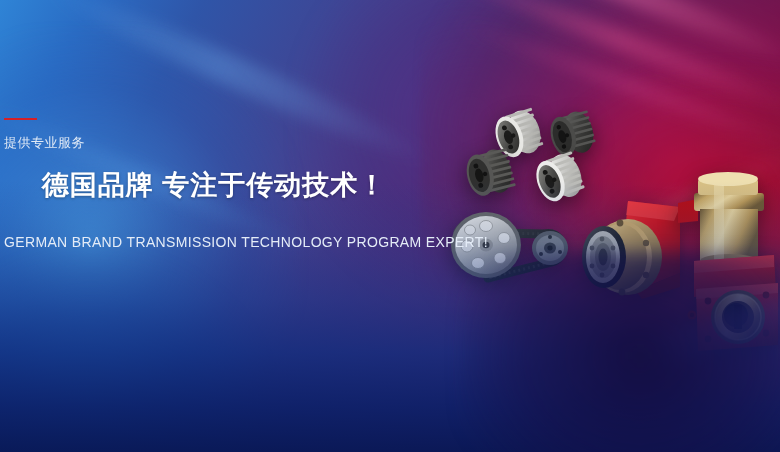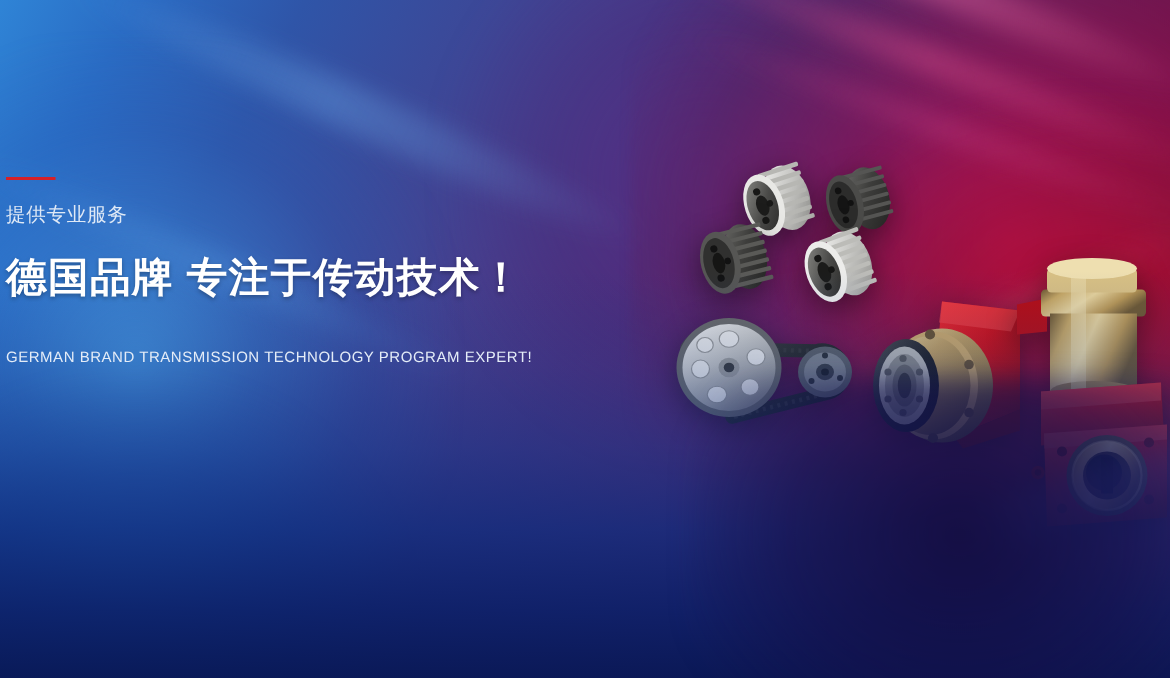--- a/index.html
+++ b/index.html
@@ -159,24 +159,25 @@
   }
   .headline {
     color: #ffffff;
     font-size: 27px;
     font-weight: bold;
     letter-spacing: 1px;
     line-height: 1.08;
     margin: 0 0 30px 0;
     white-space: nowrap;
     text-shadow: 0 1px 3px rgba(0,0,0,0.30);
+    text-align: center;
   }
   .sub {
     color: #e4ecf7;
-    font-size: 10px;
+    font-size: 14px;
     letter-spacing: 0.35px;
     line-height: 1.75;
     white-space: nowrap;
   }
 
   
   .products { position: absolute; inset: 0; pointer-events: none; }
   .prod-item { position: absolute; }
 
   

